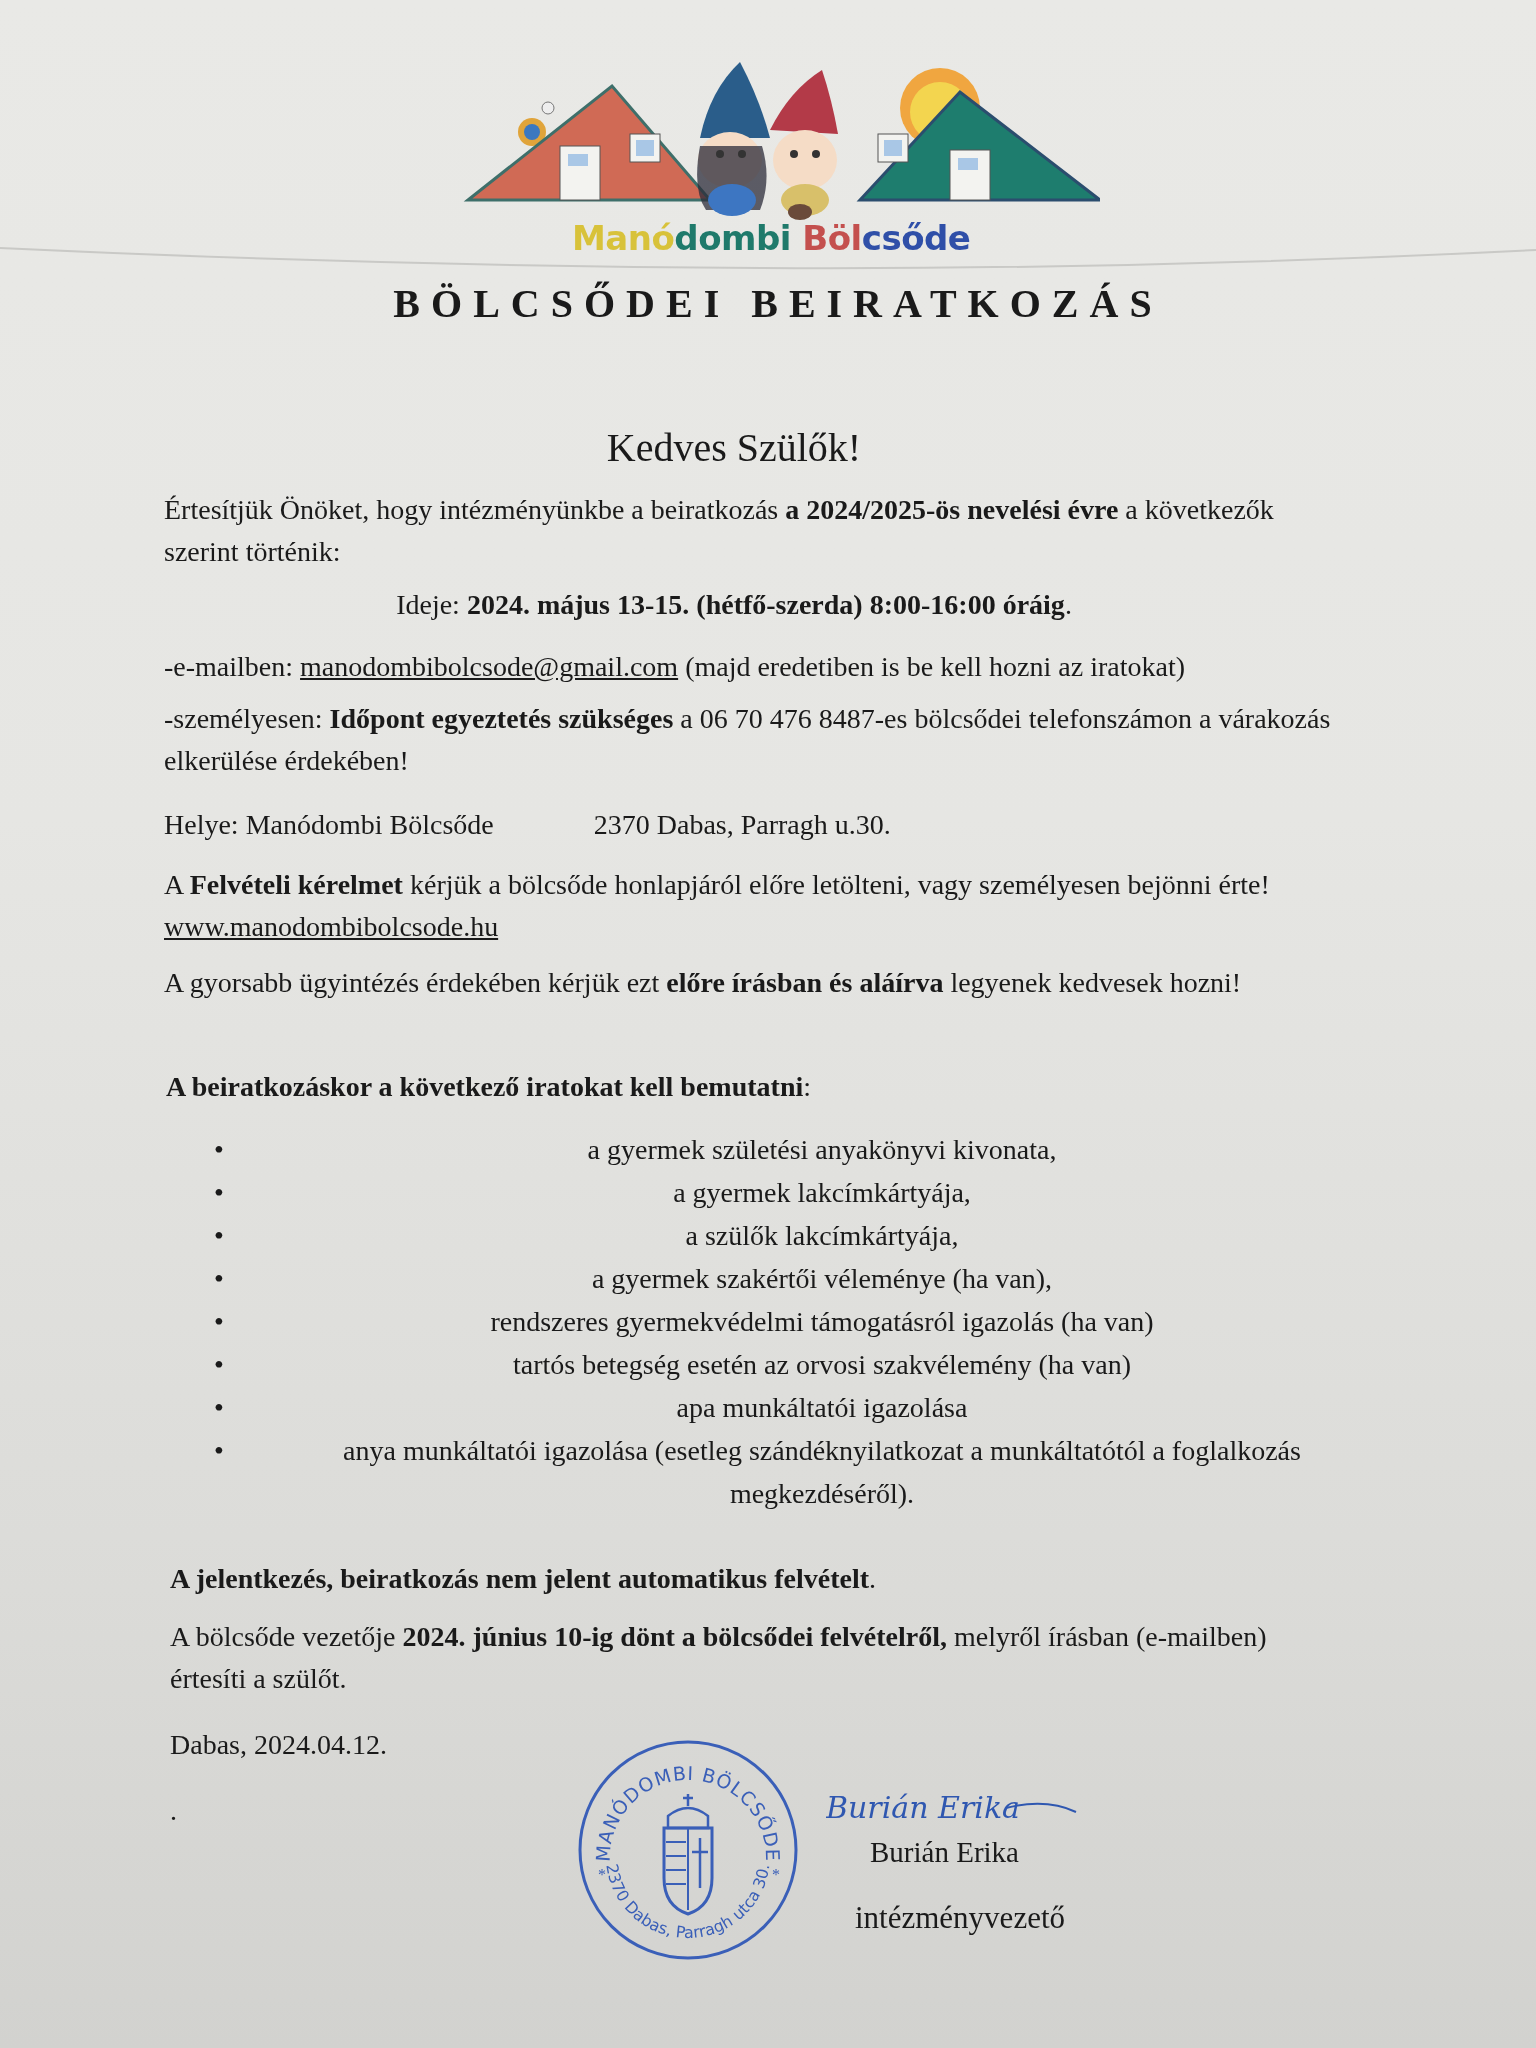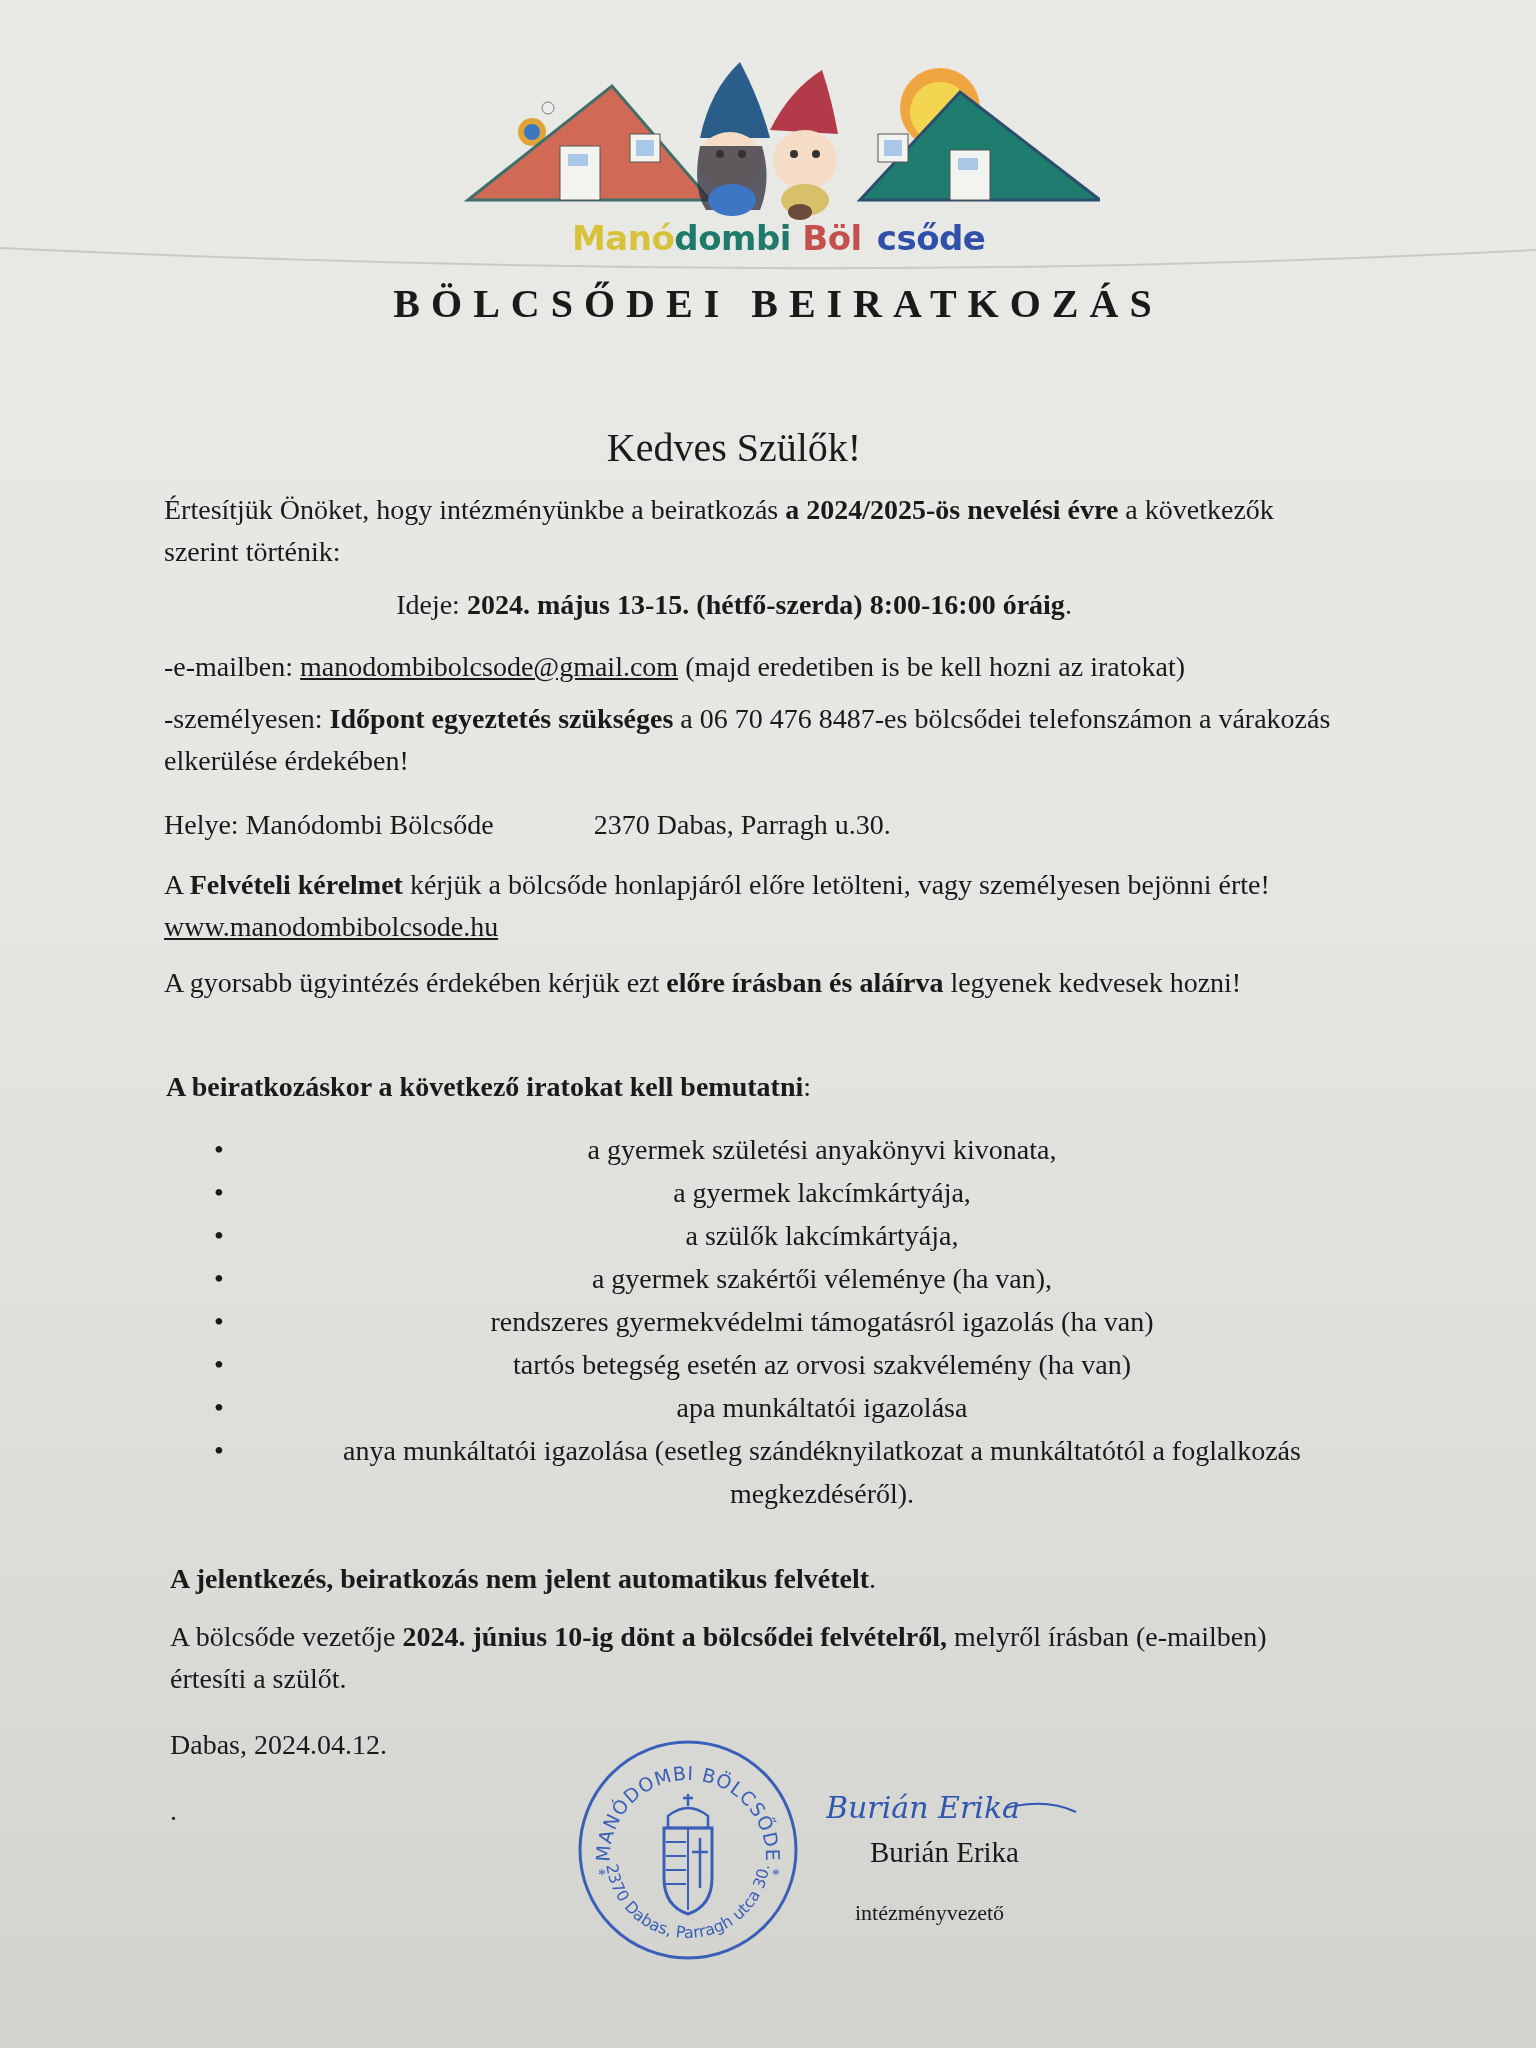--- a/index.html
+++ b/index.html
@@ -16,40 +16,40 @@
     }
     .logo { position: absolute; left: 460px; top: 50px; width: 640px; height: 210px; }
     .logo-text {
       position: absolute; left: 572px; top: 218px;
       font-family: "DejaVu Sans", sans-serif; font-weight: bold; font-size: 34px;
       letter-spacing: -0.5px;
     }
     .logo-text .c1 { color: #d8c23a; }
     .logo-text .c2 { color: #1f7a6b; }
     .logo-text .c3 { color: #c4504e; }
-    .logo-text .c4 { color: #2f4fa8; margin-left: 15px; }
+    .logo-text .c4 { color: #2f4fa8; }
     .title {
       position: absolute; left: 0; width: 1536px; top: 280px; text-align: center;
       font-family: "Liberation Serif", serif; font-weight: bold; font-size: 40px;
       letter-spacing: 11px; padding-left: 10px;
     }
     .greeting {
       position: absolute; left: 0; width: 1468px; top: 424px; text-align: center; font-size: 40px;
     }
     .p { position: absolute; font-size: 28px; line-height: 42px; }
     .p b { font-weight: bold; }
     .u { text-decoration: underline; }
     .center { text-align: center; }
     ul.docs { position: absolute; left: 200px; top: 1128px; margin: 0; padding: 0; list-style: none; font-size: 28px; line-height: 43px; width: 1180px; text-align: center; }
     ul.docs li { position: relative; padding-left: 64px; }
     ul.docs li::before { content: "\2022"; position: absolute; left: 14px; top: 0; font-size: 28px; }
     .stamp { position: absolute; left: 576px; top: 1738px; width: 224px; height: 224px; }
     .signature { position: absolute; left: 826px; top: 1778px; width: 260px; height: 60px; }
     .sig-name { position: absolute; left: 870px; top: 1836px; font-size: 29px; }
-    .sig-role { position: absolute; left: 855px; top: 1900px; font-size: 22px; }
+    .sig-role { position: absolute; left: 855px; top: 1900px; font-size: 31px; }
     .dot { position: absolute; left: 170px; top: 1795px; font-size: 28px; }
   </style>
 </head>
 <body>
 
 <div class="page">
 
   <svg class="fold-line" viewBox="0 0 1536 40" preserveAspectRatio="none">
     <path d="M0 4 Q 380 22 760 24 T 1536 6" stroke="#c9c9c6" stroke-width="2" fill="none"></path>
   </svg>

